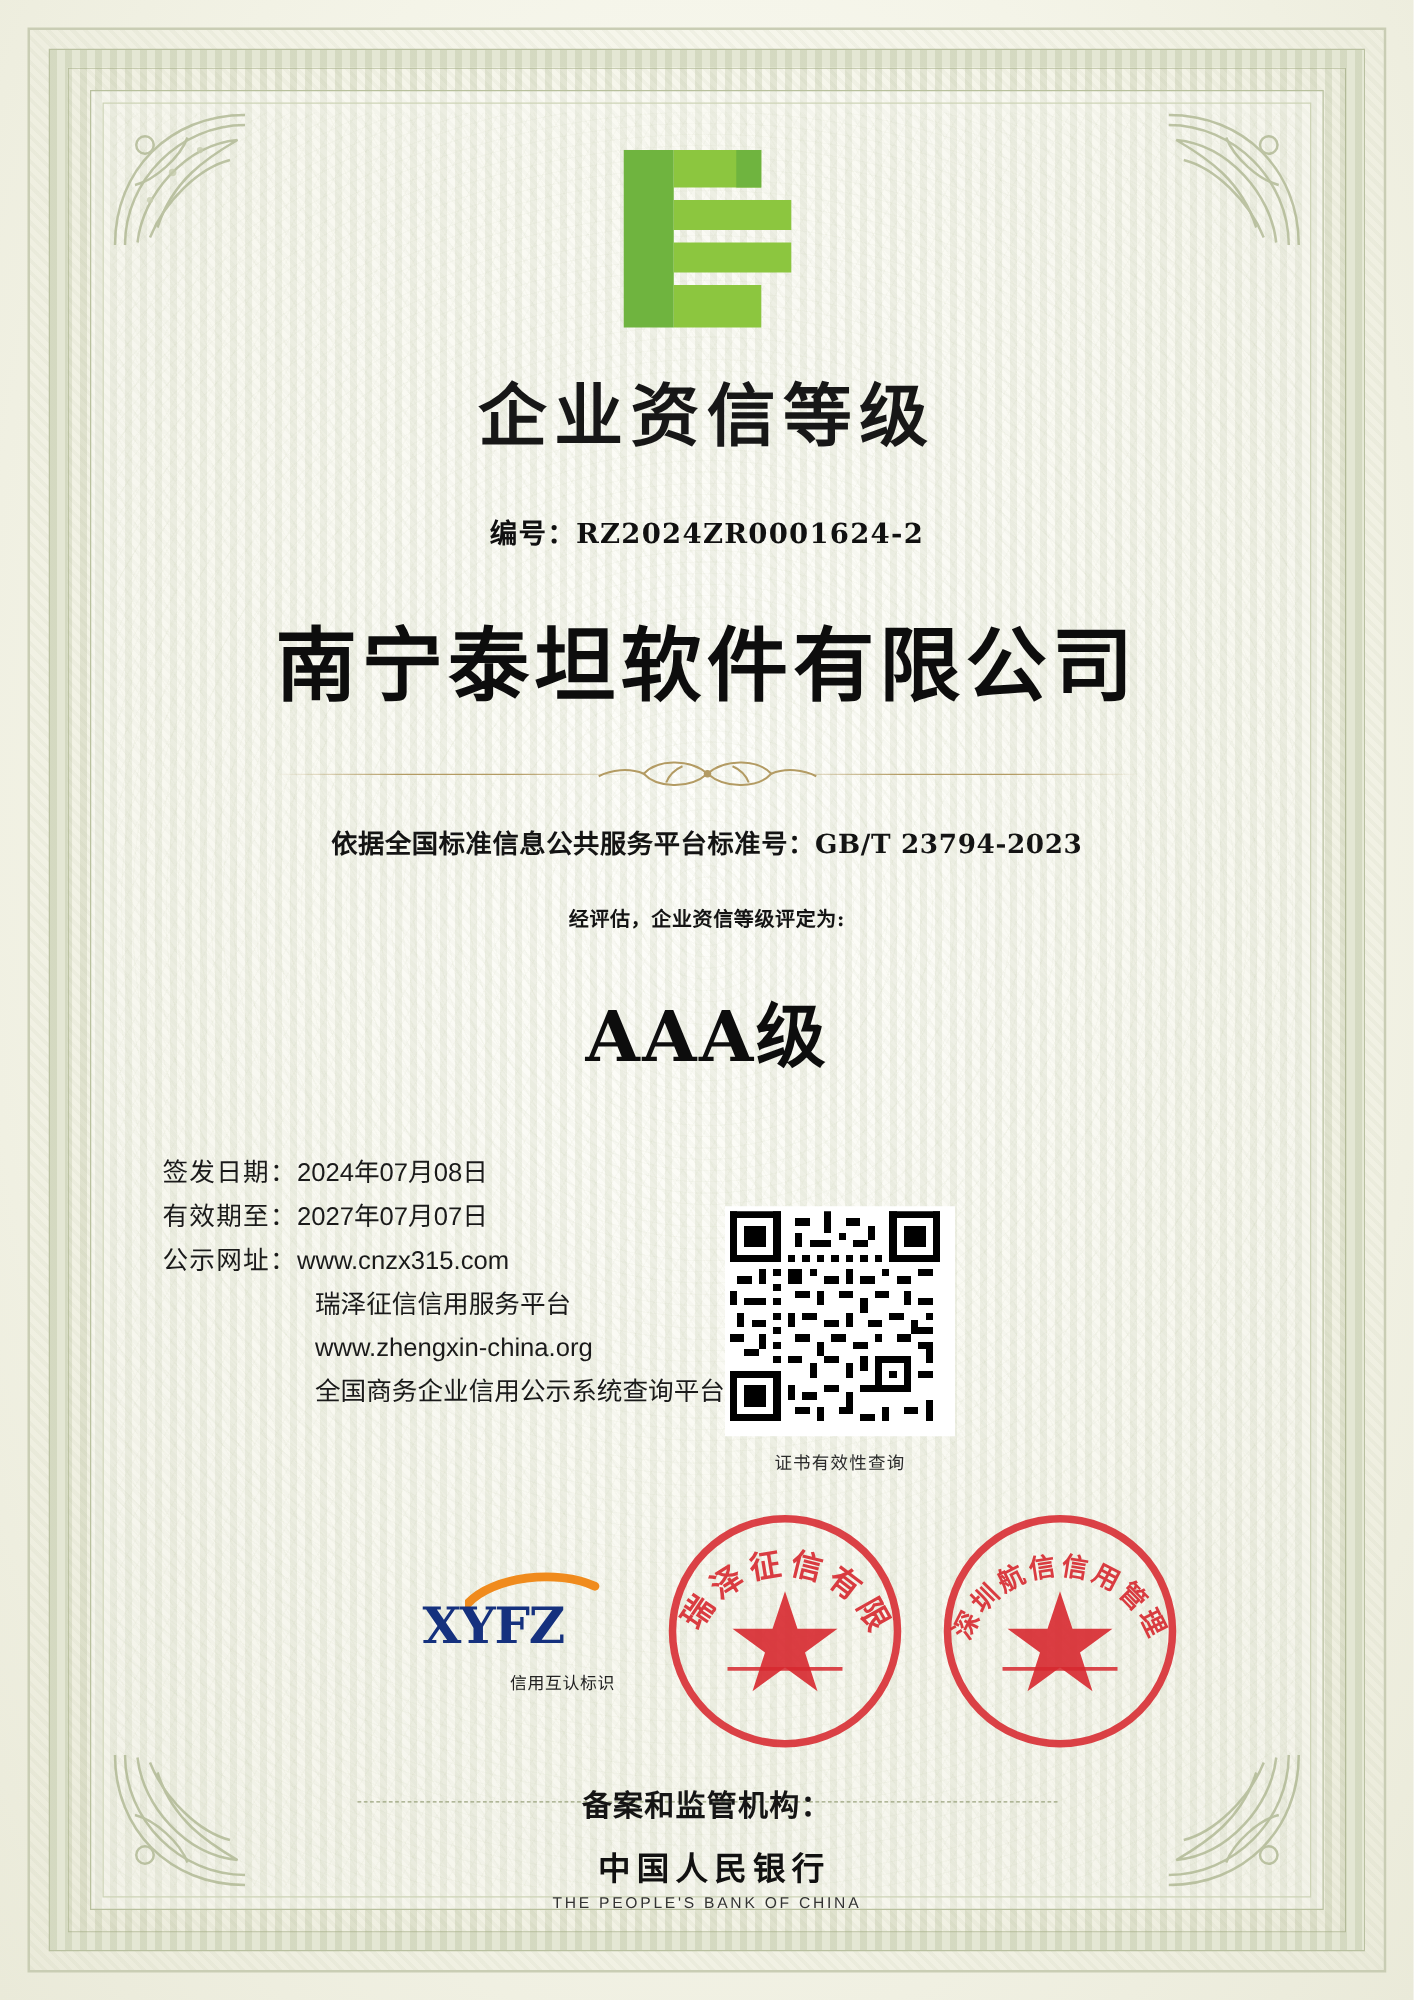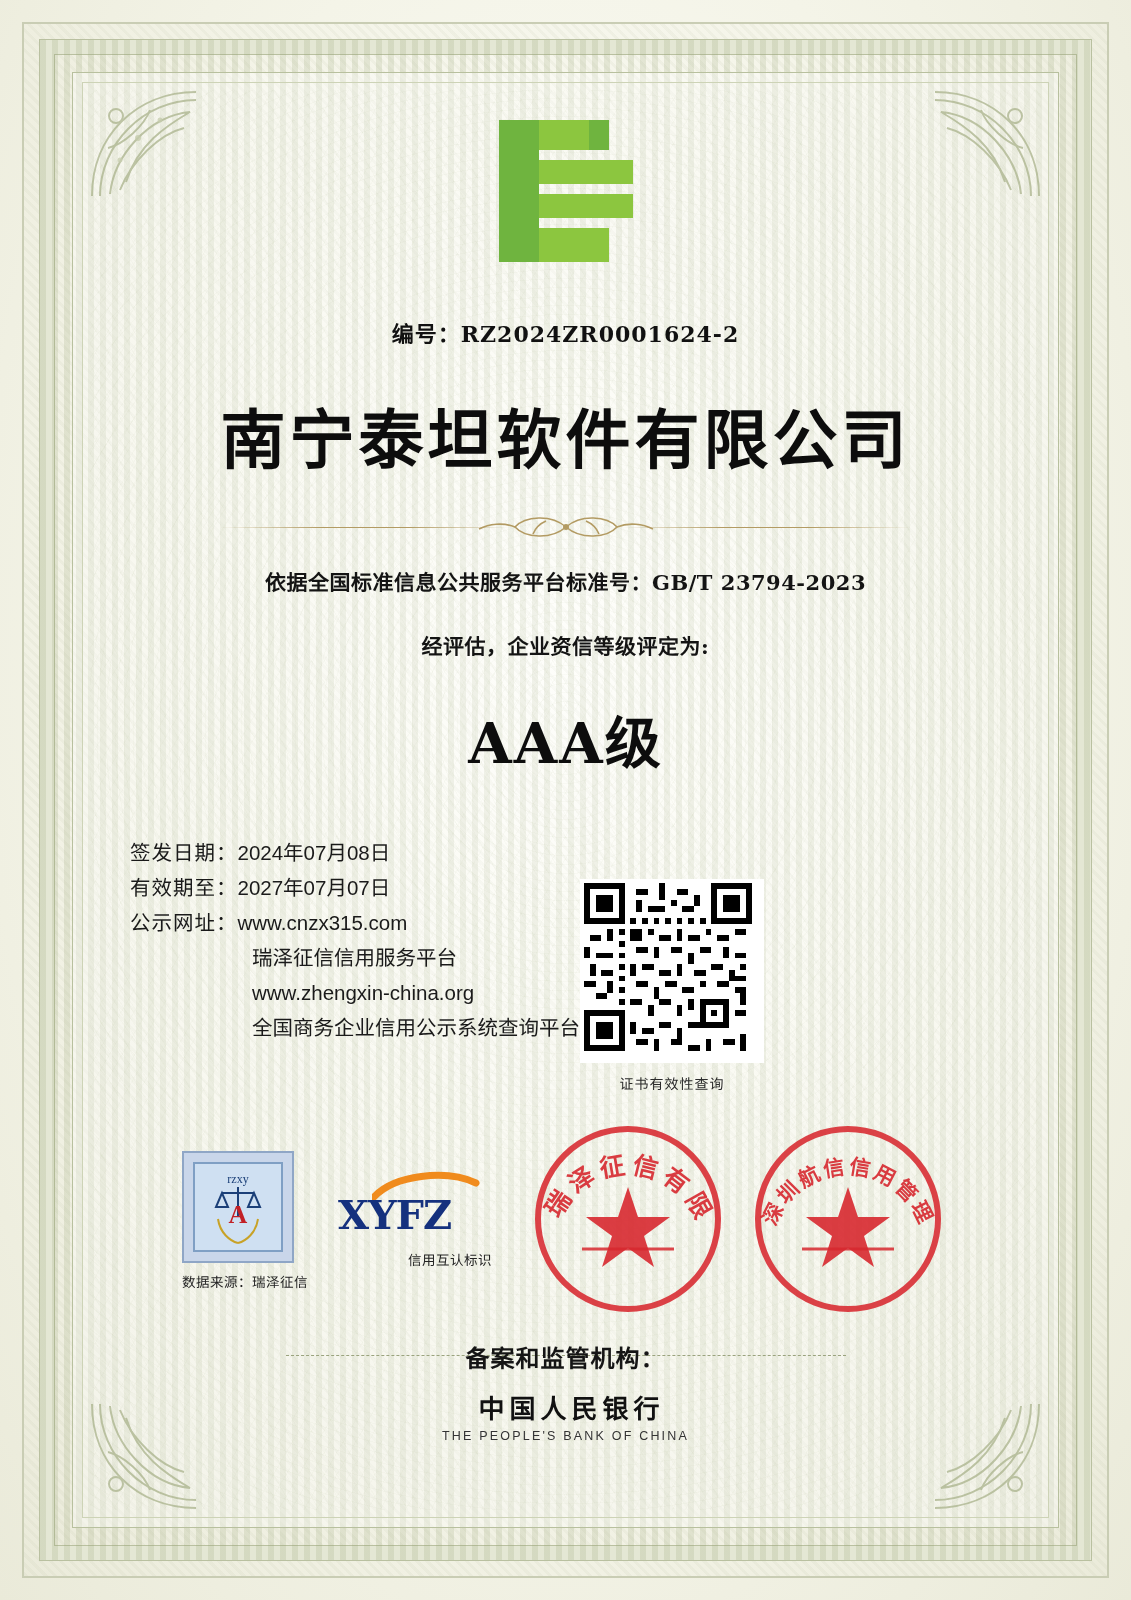--- a/index.html
+++ b/index.html
@@ -145,21 +145,21 @@
   .std-line {
     font-family: "DejaVu Serif", "Liberation Serif", serif;
     font-size: 21px;
     font-weight: bold;
     letter-spacing: 0.5px;
     color: #141414;
     margin-top: 22px;
   }
   .assess-line {
     font-family: "DejaVu Serif", "Liberation Serif", serif;
-    font-size: 21px;
+    font-size: 16px;
     font-weight: bold;
     letter-spacing: 0.5px;
     color: #141414;
     margin-top: 34px;
   }
   .grade {
     font-family: "DejaVu Serif", "Liberation Serif", serif;
     font-size: 56px;
     font-weight: bold;
     letter-spacing: 2px;
@@ -371,20 +371,21 @@
         <path d="M8 8 H48 V150 H8 Z" fill="#6fb43f"></path>
         <path d="M48 8 H118 V38 H48 Z" fill="#8cc63f"></path>
         <path d="M48 48 H142 V72 H48 Z" fill="#8cc63f"></path>
         <path d="M48 82 H142 V106 H48 Z" fill="#8cc63f"></path>
         <path d="M48 116 H118 V150 H48 Z" fill="#8cc63f"></path>
         <path d="M60 20 H104 V30 H60 Z" fill="#f3f4ea" opacity="0.0"></path>
         <path d="M98 8 H118 V38 H98 Z" fill="#6fb43f"></path>
       </svg>
     </div>
 
+    <div class="title-main">企业资信等级</div>
 
 
     <div class="serial">编号：RZ2024ZR0001624-2</div>
 
     <div class="company">南宁泰坦软件有限公司</div>
 
     <div class="divider">
       <div class="line l"></div>
       <div class="line r"></div>
       <div class="orn">
@@ -538,40 +539,20 @@
                 <rect x="27" y="19" width="1" height="2"></rect>
             </g>
           </svg>
         </div>
         <div class="qr-caption">证书有效性查询</div>
       </div>
     </div>
 
     <div class="badges-row">
 
-      <div class="badge rzxy-badge">
-        <div class="rzxy-img">
-          <svg width="92" height="92" viewBox="0 0 92 92" xmlns="http://www.w3.org/2000/svg">
-            <rect x="2" y="2" width="88" height="88" fill="#cfe0f2" stroke="#7f9fc4" stroke-width="2"></rect>
-            <text x="46" y="22" font-family="'Liberation Serif',serif" font-size="12" fill="#1b3f78" text-anchor="middle">rzxy</text>
-            <g stroke="#1b3f78" stroke-width="2" fill="none">
-              <path d="M46 26 V56"></path>
-              <path d="M30 32 H62"></path>
-              <path d="M30 32 L24 46 H36 Z"></path>
-              <path d="M62 32 L56 46 H68 Z"></path>
-            </g>
-            <text x="46" y="62" font-family="'Liberation Serif',serif" font-size="26" font-weight="bold" fill="#c22026" text-anchor="middle">A</text>
-            <g stroke="#c8a227" stroke-width="2" fill="none">
-              <path d="M26 58 C28 72 38 80 46 82"></path>
-              <path d="M66 58 C64 72 54 80 46 82"></path>
-            </g>
-          </svg>
-        </div>
-        <div class="badge-caption">数据来源：瑞泽征信</div>
-      </div>
 
       <div class="badge xyfz-badge">
         <div class="xyfz-logo">
           <svg class="xyfz-swoosh" width="108" height="30" viewBox="0 0 108 30" xmlns="http://www.w3.org/2000/svg">
             <path d="M2 26 C22 4 74 -2 104 12" stroke="#f08b1d" stroke-width="7" fill="none" stroke-linecap="round"></path>
           </svg>
           <div class="xyfz-text">XYFZ</div>
         </div>
         <div class="badge-caption">信用互认标识</div>
       </div>

